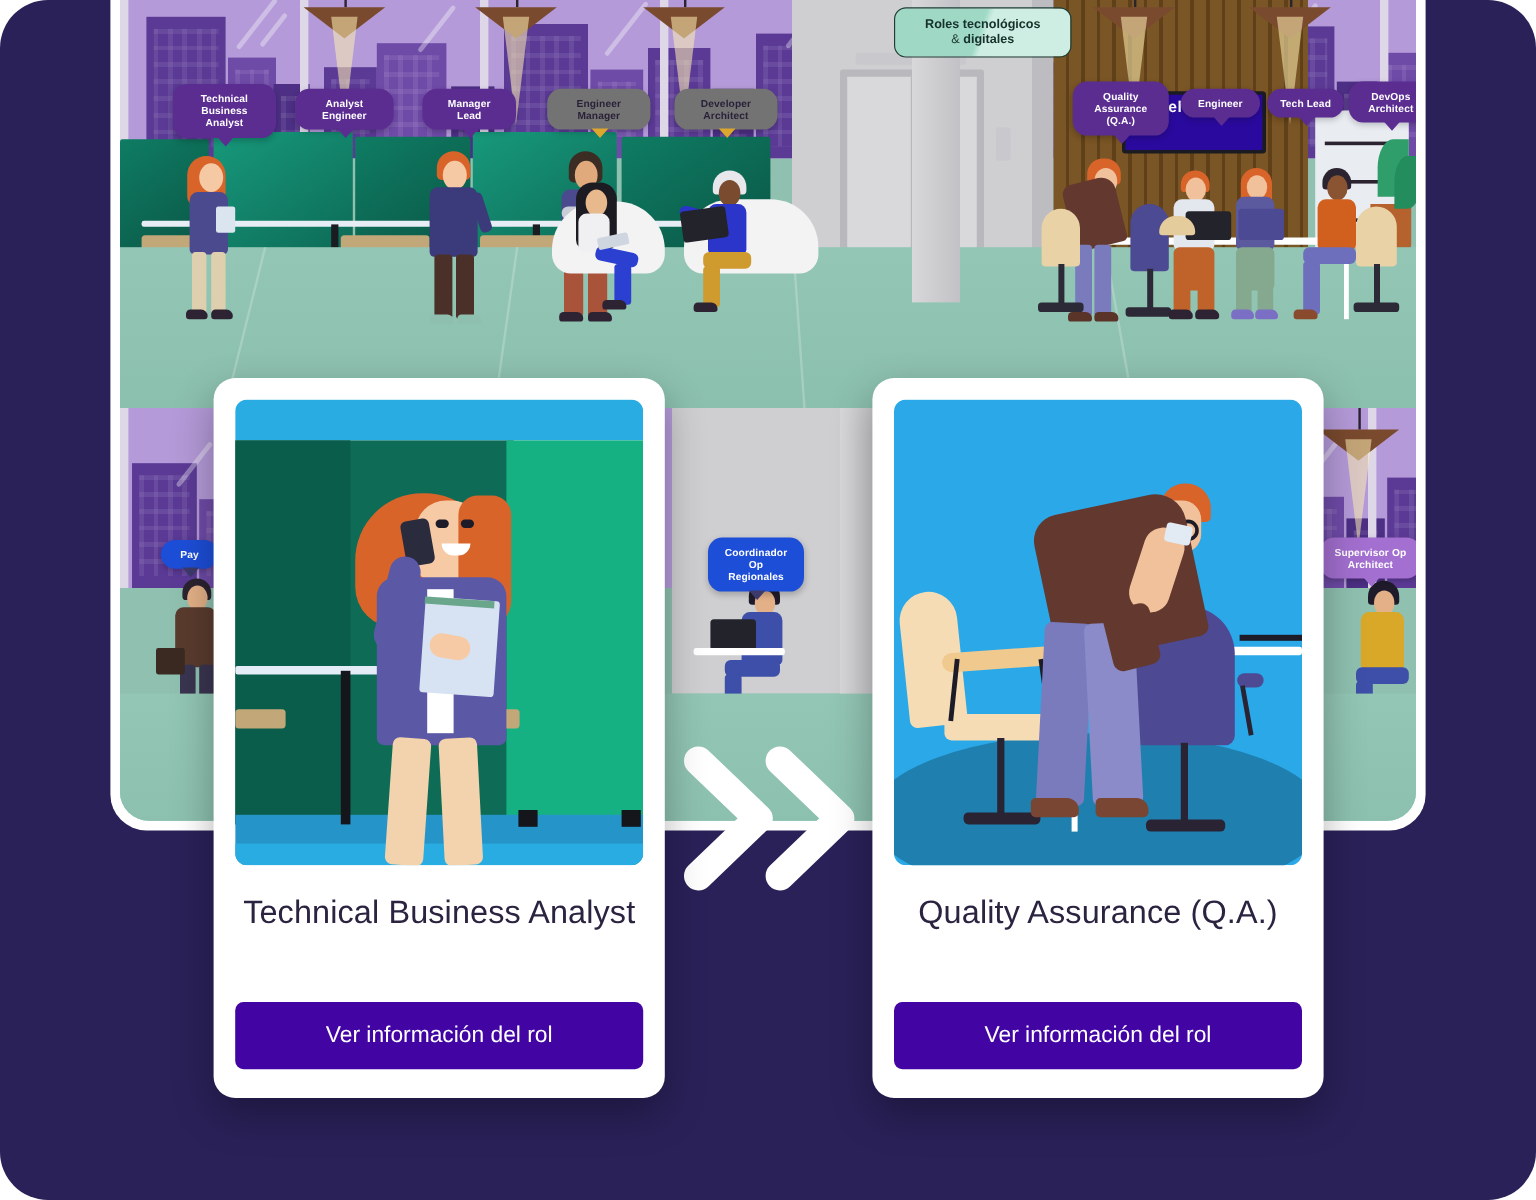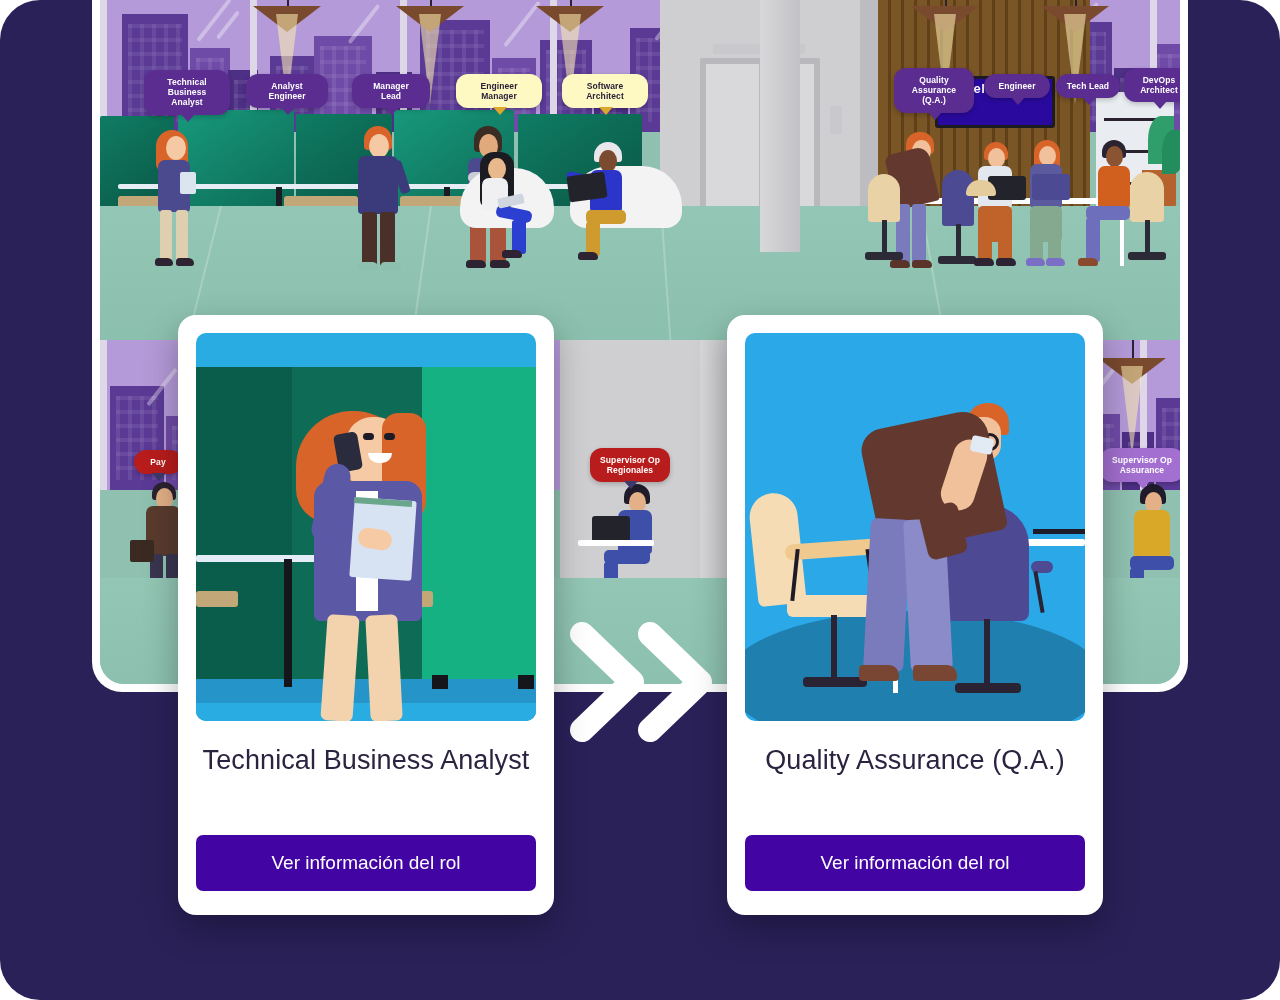--- a/index.html
+++ b/index.html
@@ -139,23 +139,23 @@
     box-shadow: 0 2px 5px rgba(0,0,0,.22);
   }
   .role-pill::after {
     content: "";
     position: absolute;
     left: 50%; margin-left: -6px; bottom: -7px;
     border-left: 7px solid transparent;
     border-right: 7px solid transparent;
     border-top: 8px solid #5b2d91;
   }
-  .role-pill.gold { background: #fef9c3; color: #2a2139; }
+  .role-pill.gold { background: #737373; color: #2a2139; }
   .role-pill.gold::after { border-top-color: #dba72c; }
-  .role-pill.navy { background: #b91c1c; }
+  .role-pill.navy { background: #1d4ed8; }
   .role-pill.navy::after { border-top-color: #3d3a6b; }
   .role-pill.lilac { background: #a36fd0; }
   .role-pill.lilac::after { border-top-color: #a36fd0; }
 
   
   #header-pill {
     position: absolute;
     left: 645px; top: 22px;
     width: 148px;
     background: linear-gradient(110deg,#9fd9c6 0%, #9fd9c6 48%, #cfeee3 52%, #cfeee3 100%);
@@ -600,32 +600,37 @@
         <div class="floor-line" style="left:440px; transform: rotate(6deg);"></div>
         <div class="floor-line" style="left:700px; transform: rotate(-6deg);"></div>
         <div class="floor-line" style="left:930px; transform: rotate(-14deg);"></div>
       </div>
 
       <div id="pills-top">
           <div class="role-pill" style="left: 44px; top: 86px; width: 86px;">Technical Business Analyst</div>
           <div class="role-pill" style="left: 146px; top: 90px; width: 82px;">Analyst Engineer</div>
           <div class="role-pill" style="left: 252px; top: 90px; width: 78px;">Manager Lead</div>
           <div class="role-pill gold" style="left: 356px; top: 90px; width: 86px;">Engineer Manager</div>
-          <div class="role-pill gold" style="left: 462px; top: 90px; width: 86px;">Software Architect</div>
+          <div class="role-pill gold" style="left: 462px; top: 90px; width: 86px;">Developer Architect</div>
           <div class="role-pill" style="left: 794px; top: 84px; width: 80px;">Quality Assurance (Q.A.)</div>
           <div class="role-pill" style="left: 884px; top: 90px; width: 66px;">Engineer</div>
           <div class="role-pill" style="left: 956px; top: 90px; width: 64px;">Tech Lead</div>
           <div class="role-pill" style="left: 1024px; top: 84px; width: 70px;">DevOps Architect</div>
         </div>
       <div id="pills-bottom">
           <div class="role-pill navy" style="left: 34px; top: 466px; width: 48px;">Pay</div>
-          <div class="role-pill navy" style="left: 490px; top: 464px; width: 80px;">Supervisor Op Regionales</div>
-          <div class="role-pill lilac" style="left: 1000px; top: 464px; width: 84px;">Supervisor Op Assurance</div>
+          <div class="role-pill navy" style="left: 490px; top: 464px; width: 80px;">Coordinador Op Regionales</div>
+          <div class="role-pill lilac" style="left: 1000px; top: 464px; width: 84px;">Supervisor Op Architect</div>
         </div>
 
+      <div id="header-pill">
+        <span>Roles tecnológicos</span><br>
+        <span class="amp">&amp;</span>
+        <span>digitales</span>
+      </div>
 
     </div>
   </div>
 
   <svg id="chevrons" viewBox="0 0 165 140">
     <g fill="none" stroke="#ffffff" stroke-width="24" stroke-linecap="round" stroke-linejoin="round">
       <polyline points="22,22 72,70 22,118"></polyline>
       <polyline points="90,22 140,70 90,118"></polyline>
     </g>
   </svg>

